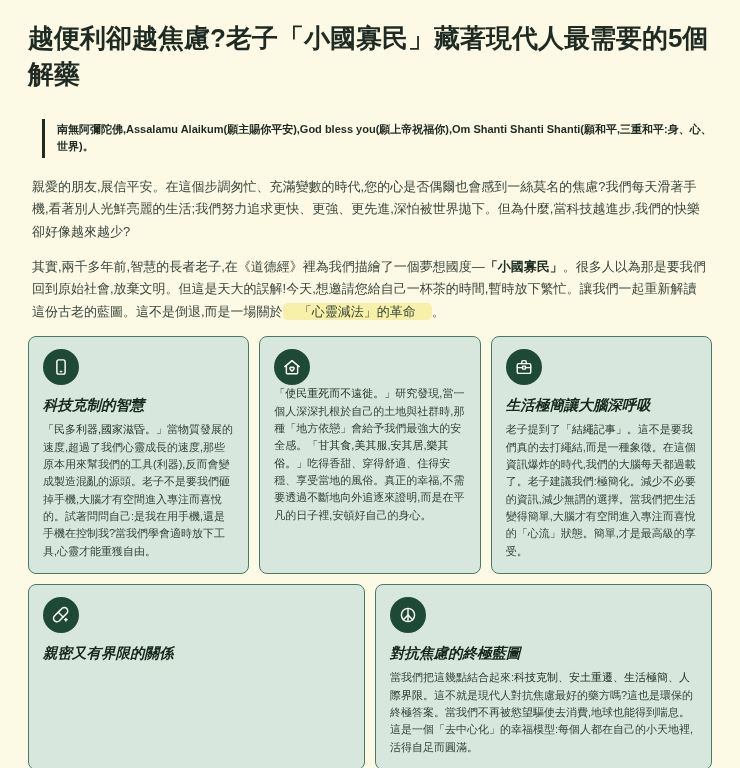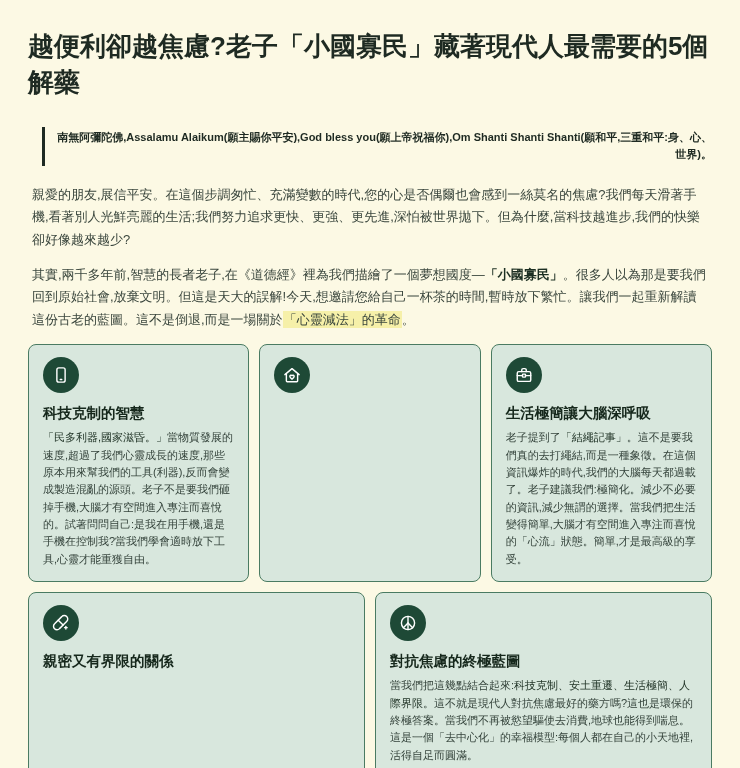--- a/index.html
+++ b/index.html
@@ -17,48 +17,47 @@
   html,body{margin:0;padding:0;}
   body{
     width:740px;height:768px;overflow:hidden;
     background:var(--page-bg);
     font-family:"Liberation Sans","DejaVu Sans",sans-serif;
     color:var(--body-text);
   }
   .page{width:740px;height:768px;padding:20px 28px 24px;overflow:hidden;}
   h1{
     font-size:26px;line-height:1.4;font-weight:700;color:var(--dark);
-    margin:8px 0 26px;
+    margin:0 0 26px;
   }
   blockquote{
     margin:0 0 18px 14px;
     border-left:3px solid var(--dark);
     padding:2px 0 2px 12px;
-    text-align:right;
   }
   blockquote p{margin:0;font-size:11px;font-weight:700;color:var(--dark);line-height:1.6;}
   .para{font-size:13px;line-height:1.72;margin:0 4px 13px;}
   .para .b{font-weight:700;color:var(--bold-text);font-family:Liberation Serif, serif;}
-  .hl{background:var(--hl);padding:1px 1px;border-radius:0;}
+  .hl{background:var(--hl);padding:1px 16px;border-radius:5px;}
   .grid{display:grid;gap:10px;margin:6px 0 10px;}
   .grid-3{grid-template-columns:repeat(3,1fr);}
   .grid-2{grid-template-columns:repeat(2,1fr);margin-top:0;border-radius:24px;}
   .card{
     background:var(--card-bg);
     border:1px solid var(--card-border);
     border-radius:8px;
     padding:12px 14px 13px;
   }
   .card-icon{
     width:36px;height:36px;border-radius:50%;
     background:var(--circle);
     display:flex;align-items:center;justify-content:center;
   }
   .card-icon svg{width:18px;height:18px;}
-  .card-title{font-size:14.5px;font-weight:700;color:#16281C;margin:11px 0 6px;}
+  .card-title{font-size:14.5px;font-weight:700;color:#16281C;margin:11px 0 6px;font-style:italic;}
   .card-body{font-size:11px;line-height:1.58;color:#33423A;margin:0;}
   .card-body .b{font-weight:400;color:var(--bold-text);}
   .closing{display:flex;gap:18px;margin-top:10px;align-items:flex-start;}
   .closing-left{flex:1;min-width:0;}
   h2{font-size:22px;font-weight:700;color:var(--green);margin:0 0 12px;}
   .callout{
     width:258px;flex-shrink:0;
     background:#D5E5DB;border-radius:10px;
     padding:14px 14px 15px;
     display:flex;gap:9px;
@@ -96,20 +95,21 @@
     </section>
 
     <section class="card">
       <div class="card-icon">
         <svg viewBox="0 0 24 24" fill="none" stroke="#ffffff" stroke-width="1.9" stroke-linecap="round" stroke-linejoin="round">
           <path d="M4.5 10.2V20a1 1 0 0 0 1 1h13a1 1 0 0 0 1-1v-9.8"></path>
           <path d="M2.5 11.5 12 3.5l9.5 8"></path>
           <path d="M12 17.6s-2.9-1.8-2.9-3.8a1.6 1.6 0 0 1 2.9-.9 1.6 1.6 0 0 1 2.9.9c0 2-2.9 3.8-2.9 3.8Z"></path>
         </svg>
       </div>
+      <p class="card-body"><span class="b">「使民重死而不遠徙。」</span><span>研究發現,當一個人深深扎根於自己的土地與社群時,那種「地方依戀」會給予我們最強大的安全感。</span><span class="b">「甘其食,美其服,安其居,樂其俗。」</span><span>吃得香甜、穿得舒適、住得安穩、享受當地的風俗。真正的幸福,不需要透過不斷地向外追逐來證明,而是在平凡的日子裡,安頓好自己的身心。</span></p>
     </section>
 
     <section class="card">
       <div class="card-icon">
         <svg viewBox="0 0 24 24" fill="none" stroke="#ffffff" stroke-width="1.9" stroke-linecap="round" stroke-linejoin="round">
           <rect x="3" y="7.5" width="18" height="13" rx="2"></rect>
           <path d="M9 7.5V5.4a1.9 1.9 0 0 1 1.9-1.9h2.2A1.9 1.9 0 0 1 15 5.4v2.1"></path>
           <path d="M3 12.8h7"></path>
             <path d="M14 12.8h7"></path>
           <rect x="10" y="10.8" width="4" height="4" rx="0.8"></rect>

